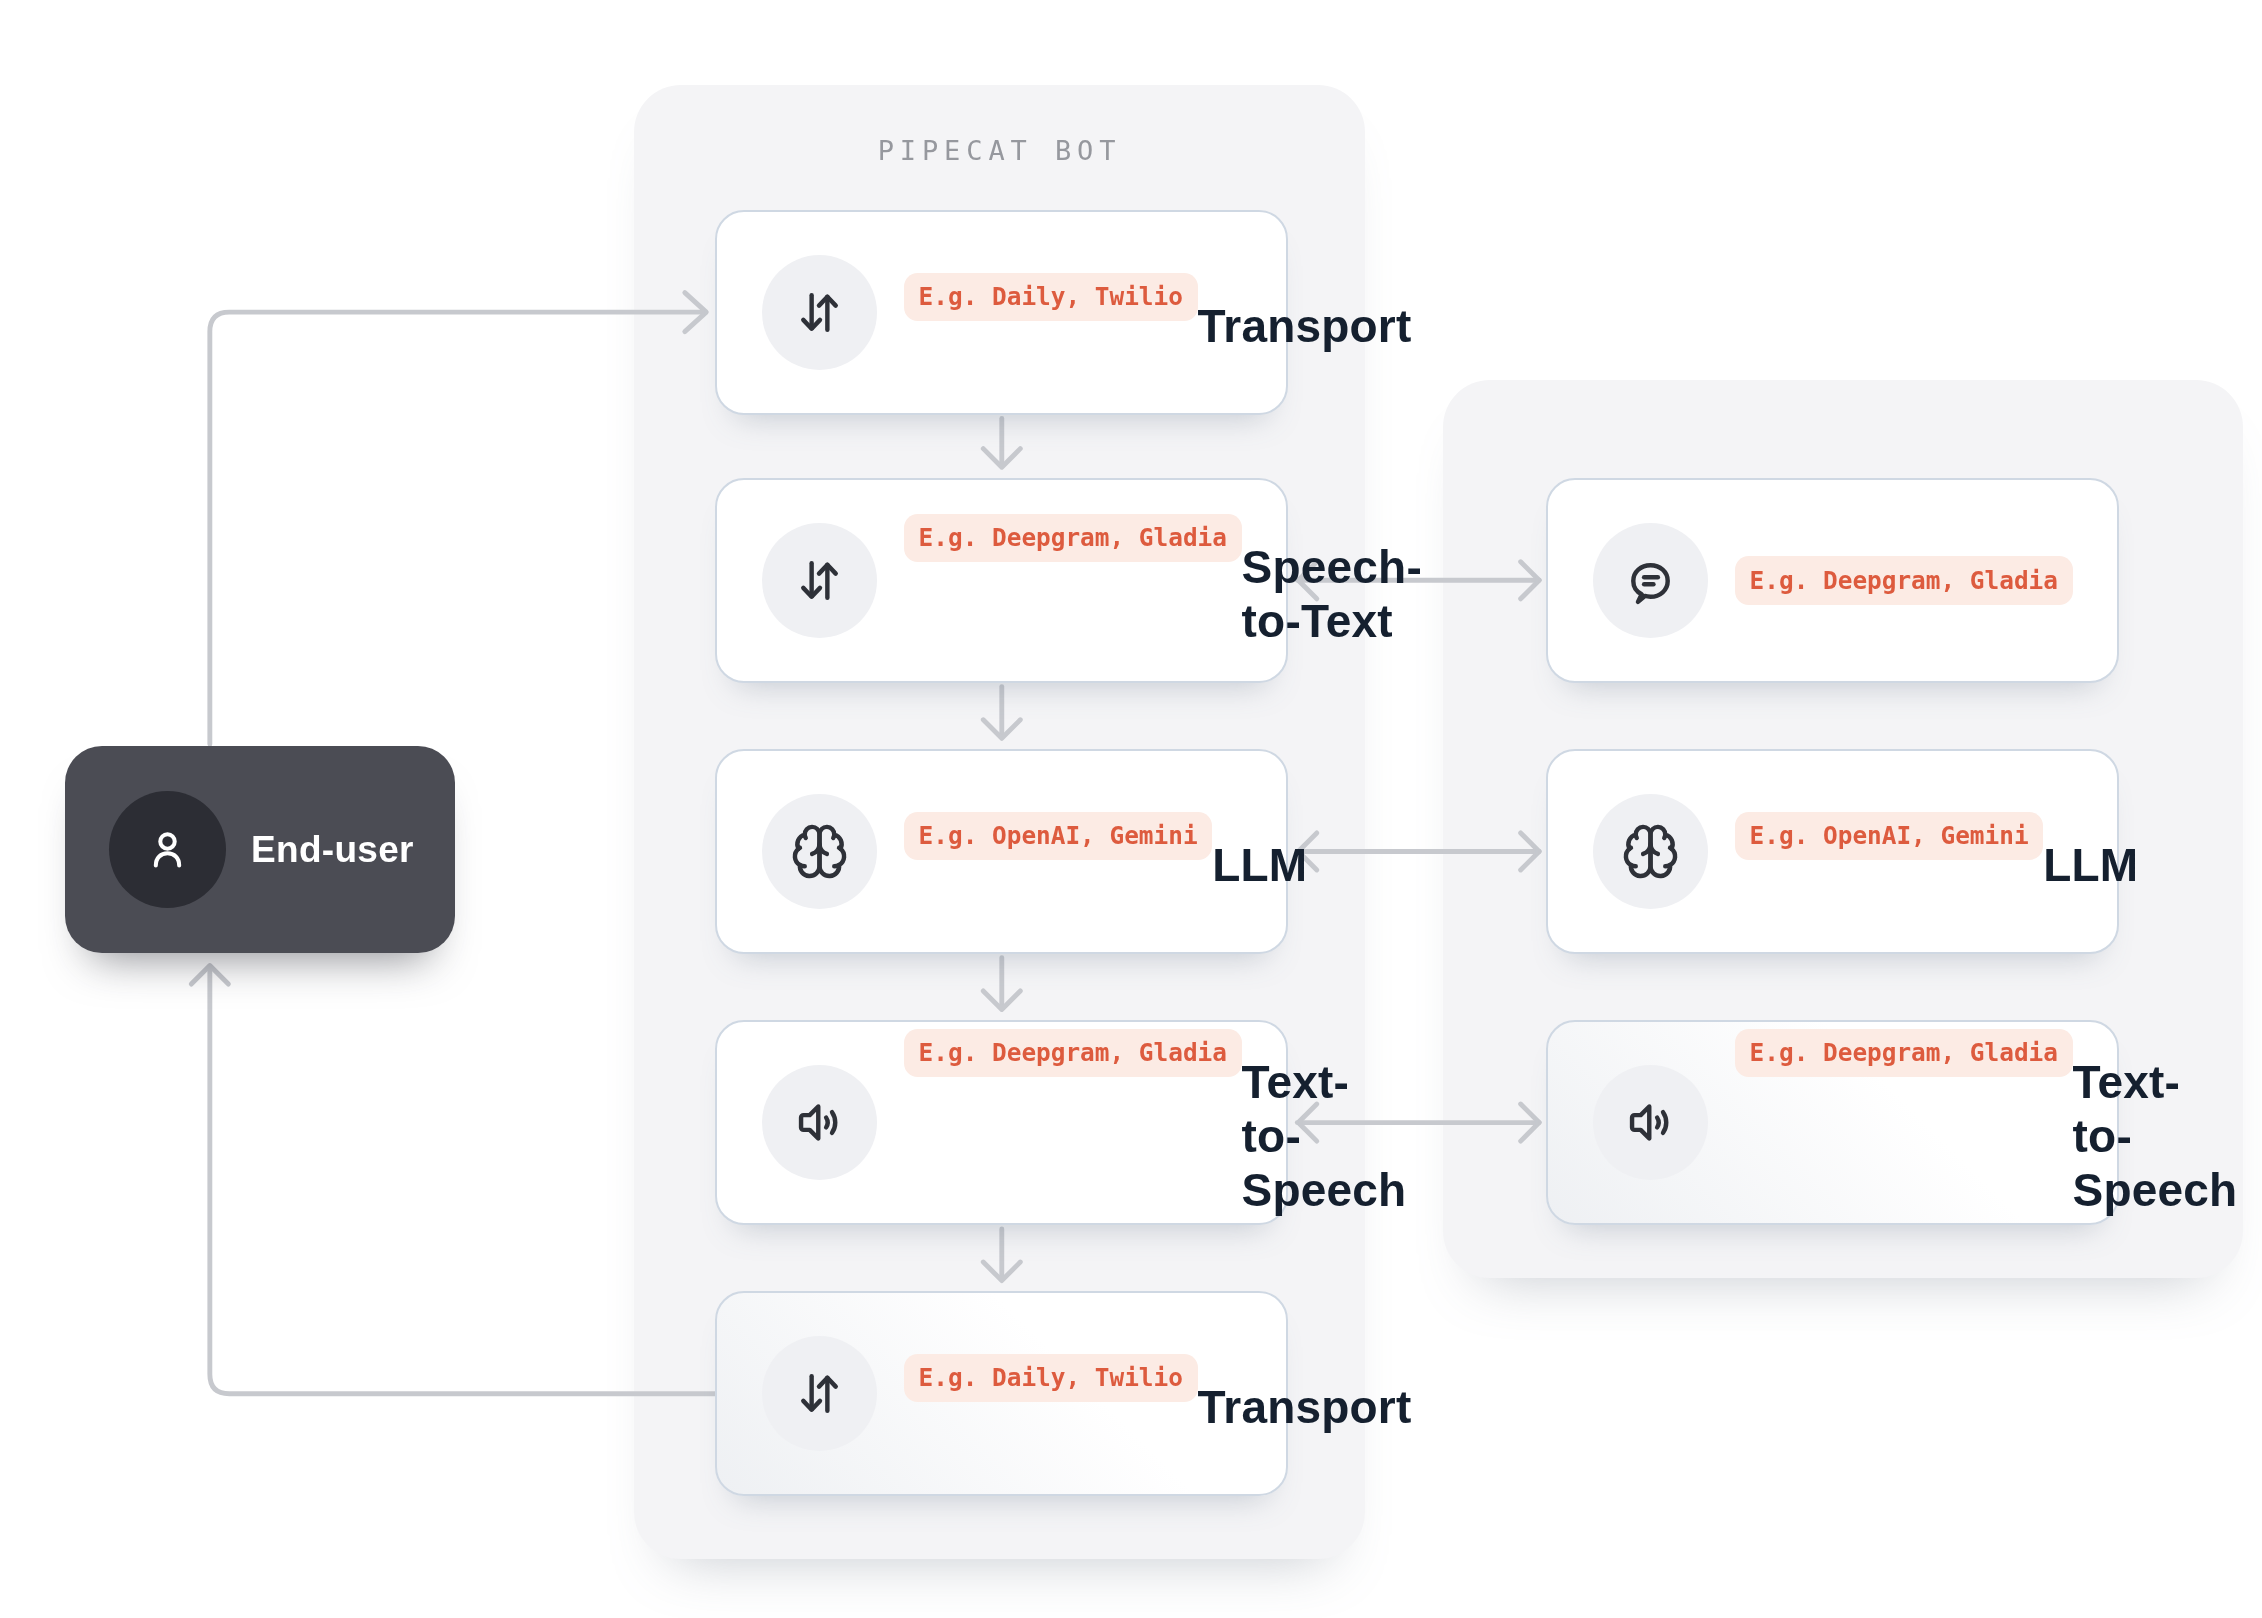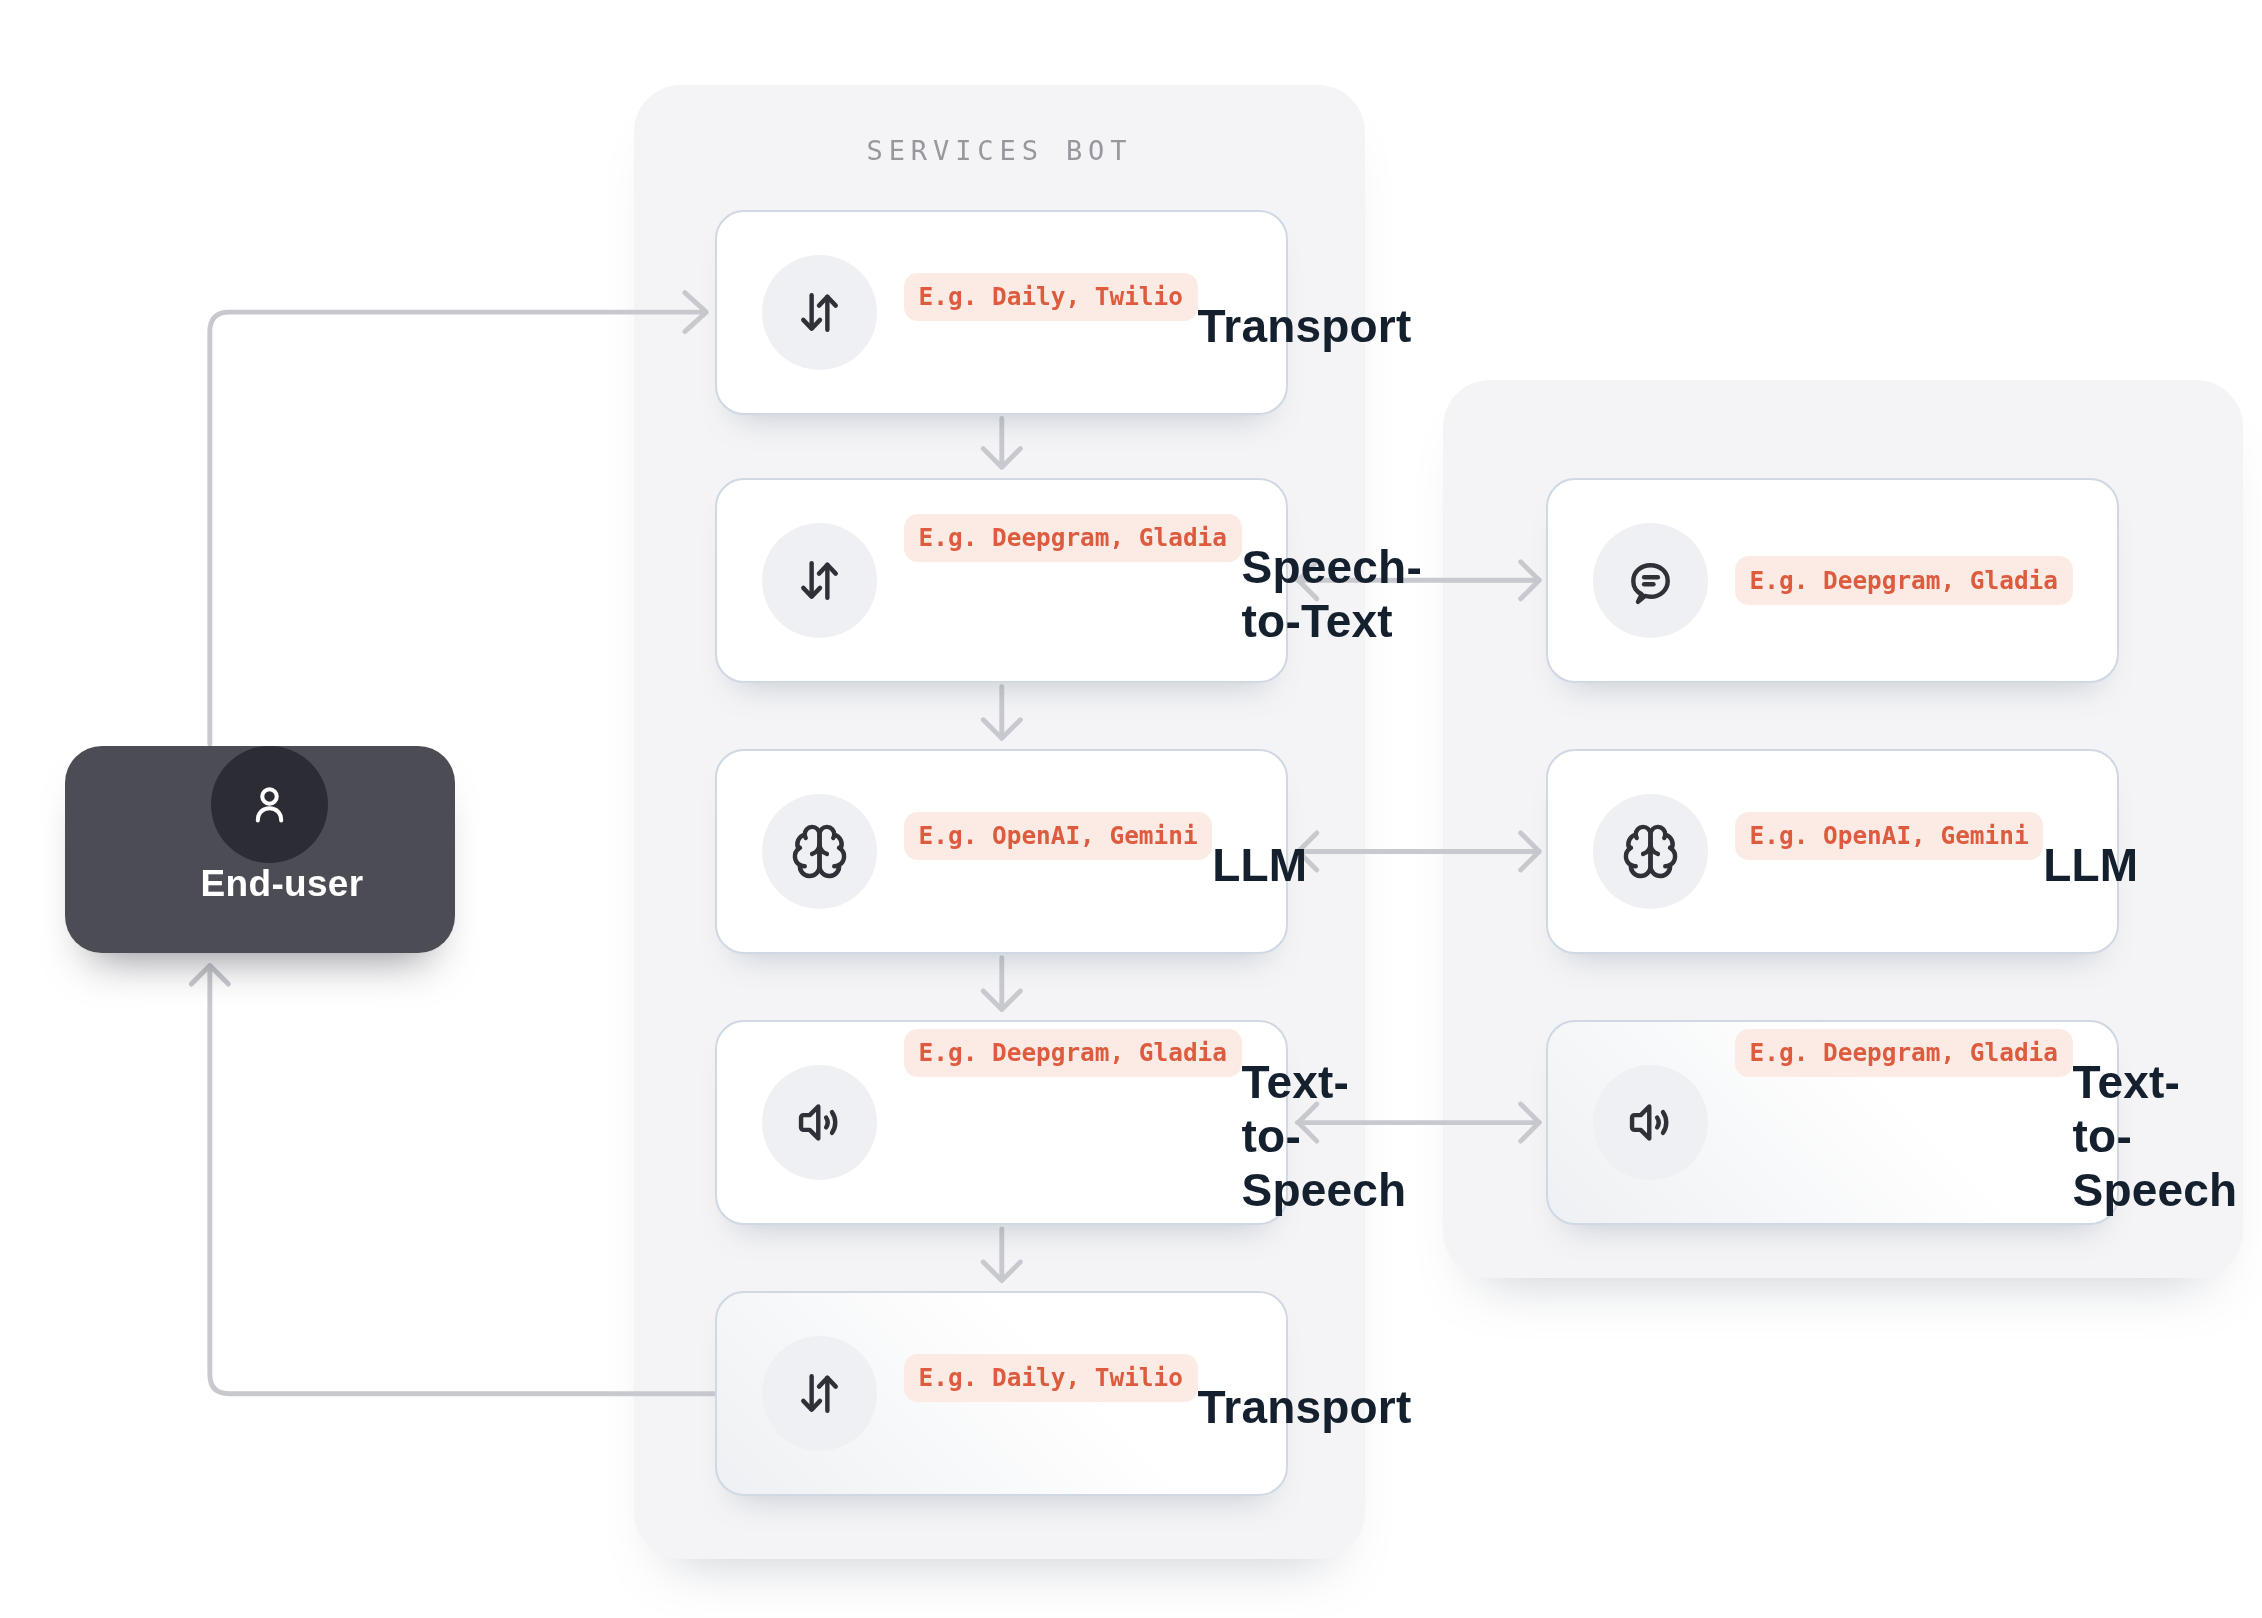--- a/index.html
+++ b/index.html
@@ -20,21 +20,21 @@
         flex:0 0 auto;display:flex;align-items:center;justify-content:center;margin-right:27px;}
   .icon-circle svg{width:59px;height:59px;stroke:#2e3138;stroke-width:1.8;fill:none;
         stroke-linecap:round;stroke-linejoin:round;}
   .card-body{display:flex;flex-direction:row;align-items:flex-start;}
   .badge{display:inline-block;font-family:"DejaVu Sans Mono", monospace;
         font-size:24.4px;font-weight:600;color:#dd5b3e;background:#fcebe4;
         padding:9.8px 14.6px;border-radius:13.7px;white-space:nowrap;}
   .card-title{margin-top:26px;font-size:46px;font-weight:700;color:#15202f;letter-spacing:0.2px;}
   .enduser{position:absolute;left:65px;top:746px;width:390px;height:207px;
         background:#4b4c54;border-radius:37px;display:flex;align-items:center;padding-left:44px;
-        box-sizing:border-box;box-shadow:0 29px 44px -25px rgba(40,42,52,.55);flex-direction:column;}
+        box-sizing:border-box;box-shadow:0 29px 44px -25px rgba(40,42,52,.55);}
   .eu-circle{width:117px;height:117px;border-radius:50%;background:#2c2d34;
         display:flex;align-items:center;justify-content:center;flex:0 0 auto;margin-right:25px;}
   .eu-circle svg{width:51px;height:51px;stroke:#ffffff;stroke-width:1.9;fill:none;
         stroke-linecap:round;stroke-linejoin:round;}
   .eu-label{color:#ffffff;font-size:37px;font-weight:700;letter-spacing:0.3px;}
   .connector{stroke:#c7c9ce;stroke-width:5;fill:none;stroke-linecap:round;stroke-linejoin:round;}
 </style>
 </head>
 <body>
 
@@ -84,21 +84,21 @@
         <path d="M1559 1132 L1578 1151 L1559 1170"></path>
       </g>
 
       <g>
         <path d="M733 1429 H235 Q215 1429 215 1409 V992"></path>
         <path d="M196 1009 L215 990 L234 1009"></path>
       </g>
     </g>
   </svg>
 
-  <div class="panel-label" style="left:634px;top:135px;width:731px;">SERVICES BOT</div>
+  <div class="panel-label" style="left:634px;top:135px;width:731px;">PIPECAT BOT</div>
 
   <div class="card" style="left:715px;top:210px;">
     <div class="icon-circle">
       <svg viewBox="0 0 24 24">
           <path d="M8.8 5 V18.4"></path>
           <path d="M5.4 15 L8.8 18.6 L12.2 15"></path>
         <path d="M15.2 19 V5.6"></path>
           <path d="M11.8 9.2 L15.2 5.6 L18.6 9.2"></path>
         </svg>
     </div>

